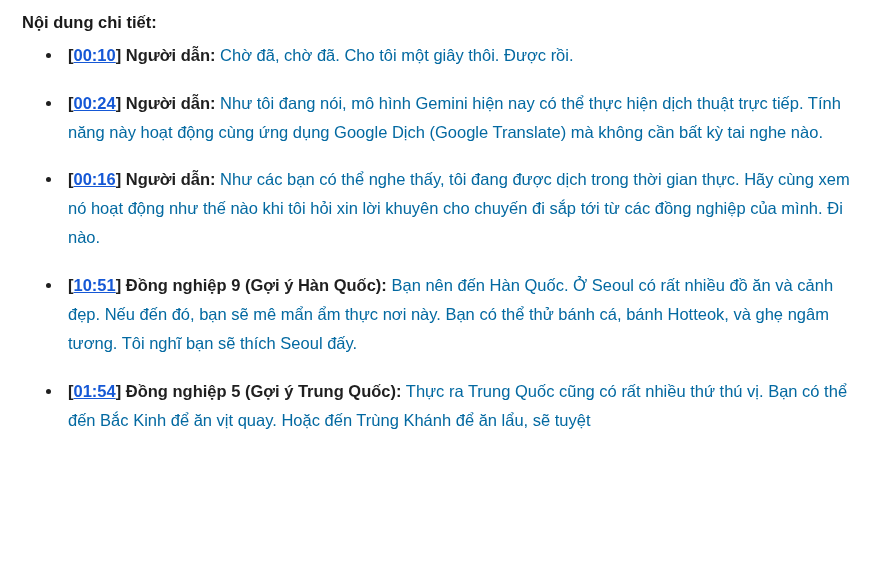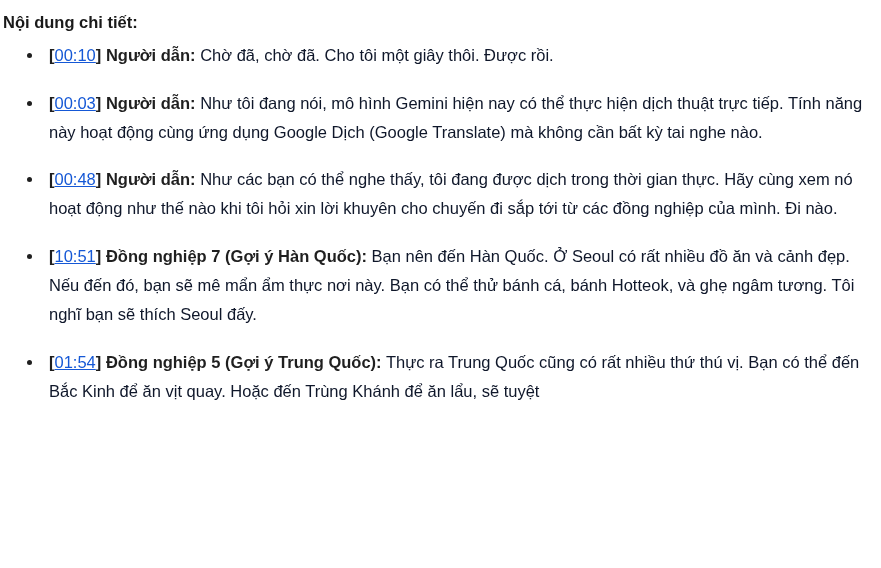--- a/index.html
+++ b/index.html
@@ -8,21 +8,21 @@
   }
   body {
     width: 881px;
     height: 568px;
     background: #ffffff;
     font-family: "Liberation Sans", sans-serif;
     color: #1f1f1f;
     overflow: hidden;
   }
   .page {
-    padding: 10px 18px 0 3px;
+    padding: 10px 18px 0 22px;
     box-sizing: border-box;
     width: 881px;
   }
   .section-title {
     font-size: 16.5px;
     font-weight: bold;
     color: #1a1a1a;
     margin: 0 0 6px 0;
     line-height: 1.5;
   }
@@ -44,65 +44,65 @@
     position: absolute;
     left: 24px;
     top: 12px;
     width: 5px;
     height: 5px;
     border-radius: 50%;
     background: #1f1f1f;
   }
   .ts {
     color: #1558d6;
-    font-weight: normal;
+    font-weight: bold;
     text-decoration: underline;
     cursor: pointer;
   }
   .bracket {
     font-weight: bold;
     color: #1f1f1f;
   }
   .speaker {
     font-weight: bold;
     color: #1f1f1f;
     margin-top: 44px;
   }
   .utterance {
-    color: #0f172a;
+    color: #0369a1;
   }
   .clipped {
     overflow: hidden;
   }
 </style>
 </head>
 <body>
 
 <div class="page clipped">
   <div class="section-title">Nội dung chi tiết:</div>
 
   <ul class="transcript">
     <li>
       <span class="bracket">[</span><span class="ts">00:10</span><span class="bracket">]</span>
       <span class="speaker">Người dẫn:</span>
       <span class="utterance">Chờ đã, chờ đã. Cho tôi một giây thôi. Được rồi.</span>
     </li>
     <li>
-      <span class="bracket">[</span><span class="ts">00:03</span><span class="bracket">]</span>
+      <span class="bracket">[</span><span class="ts">00:24</span><span class="bracket">]</span>
       <span class="speaker">Người dẫn:</span>
       <span class="utterance">Như tôi đang nói, mô hình Gemini hiện nay có thể thực hiện dịch thuật trực tiếp. Tính năng này hoạt động cùng ứng dụng Google Dịch (Google Translate) mà không cần bất kỳ tai nghe nào.</span>
     </li>
     <li>
-      <span class="bracket">[</span><span class="ts">00:48</span><span class="bracket">]</span>
+      <span class="bracket">[</span><span class="ts">00:16</span><span class="bracket">]</span>
       <span class="speaker">Người dẫn:</span>
       <span class="utterance">Như các bạn có thể nghe thấy, tôi đang được dịch trong thời gian thực. Hãy cùng xem nó hoạt động như thế nào khi tôi hỏi xin lời khuyên cho chuyến đi sắp tới từ các đồng nghiệp của mình. Đi nào.</span>
     </li>
     <li>
       <span class="bracket">[</span><span class="ts">10:51</span><span class="bracket">]</span>
-      <span class="speaker">Đồng nghiệp 7 (Gợi ý Hàn Quốc):</span>
+      <span class="speaker">Đồng nghiệp 9 (Gợi ý Hàn Quốc):</span>
       <span class="utterance">Bạn nên đến Hàn Quốc. Ở Seoul có rất nhiều đồ ăn và cảnh đẹp. Nếu đến đó, bạn sẽ mê mẩn ẩm thực nơi này. Bạn có thể thử bánh cá, bánh Hotteok, và ghẹ ngâm tương. Tôi nghĩ bạn sẽ thích Seoul đấy.</span>
     </li>
     <li>
       <span class="bracket">[</span><span class="ts">01:54</span><span class="bracket">]</span>
       <span class="speaker">Đồng nghiệp 5 (Gợi ý Trung Quốc):</span>
       <span class="utterance">Thực ra Trung Quốc cũng có rất nhiều thứ thú vị. Bạn có thể đến Bắc Kinh để ăn vịt quay. Hoặc đến Trùng Khánh để ăn lẩu, sẽ tuyệt</span>
     </li>
   </ul>
 </div>
 

